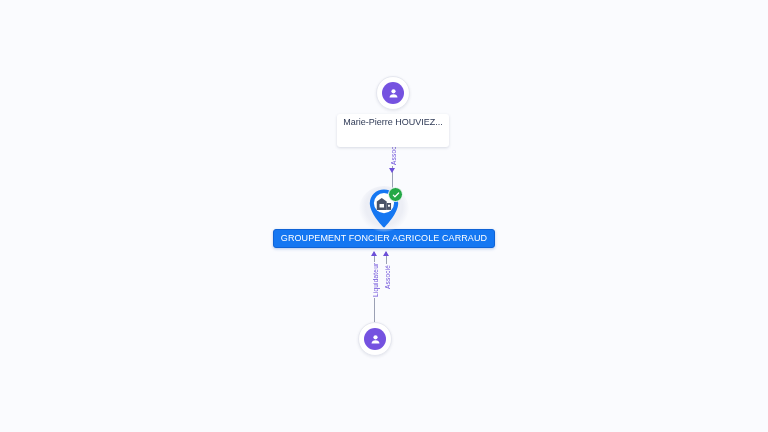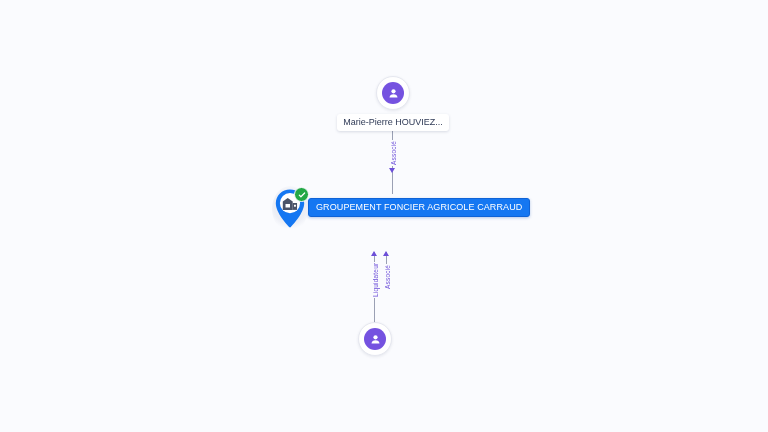--- a/index.html
+++ b/index.html
@@ -79,30 +79,30 @@
   }
   .person-inner svg { display: block; }
 
   .node-label {
     margin-top: 4px;
     background: #ffffff;
     border-radius: 3px;
     box-shadow: 0 1px 3px rgba(40,50,90,.16);
     font-size: 9px;
     color: #2f3a56;
-    padding: 3px 6px 4px 6px;
+    padding: 3px 6px 20px 6px;
     white-space: nowrap;
     line-height: 10px;
   }
 
   
   .company-node {
     position: absolute;
     display: flex;
-    flex-direction: row;
+    flex-direction: column;
     align-items: center;
   }
   .pin-halo {
     position: relative;
     width: 50px;
     height: 46px;
     border-radius: 50%;
     background: radial-gradient(circle at 50% 45%, #eceef5 0%, #eceef5 52%, rgba(236,238,245,0) 72%);
     display: flex;
     align-items: flex-start;

